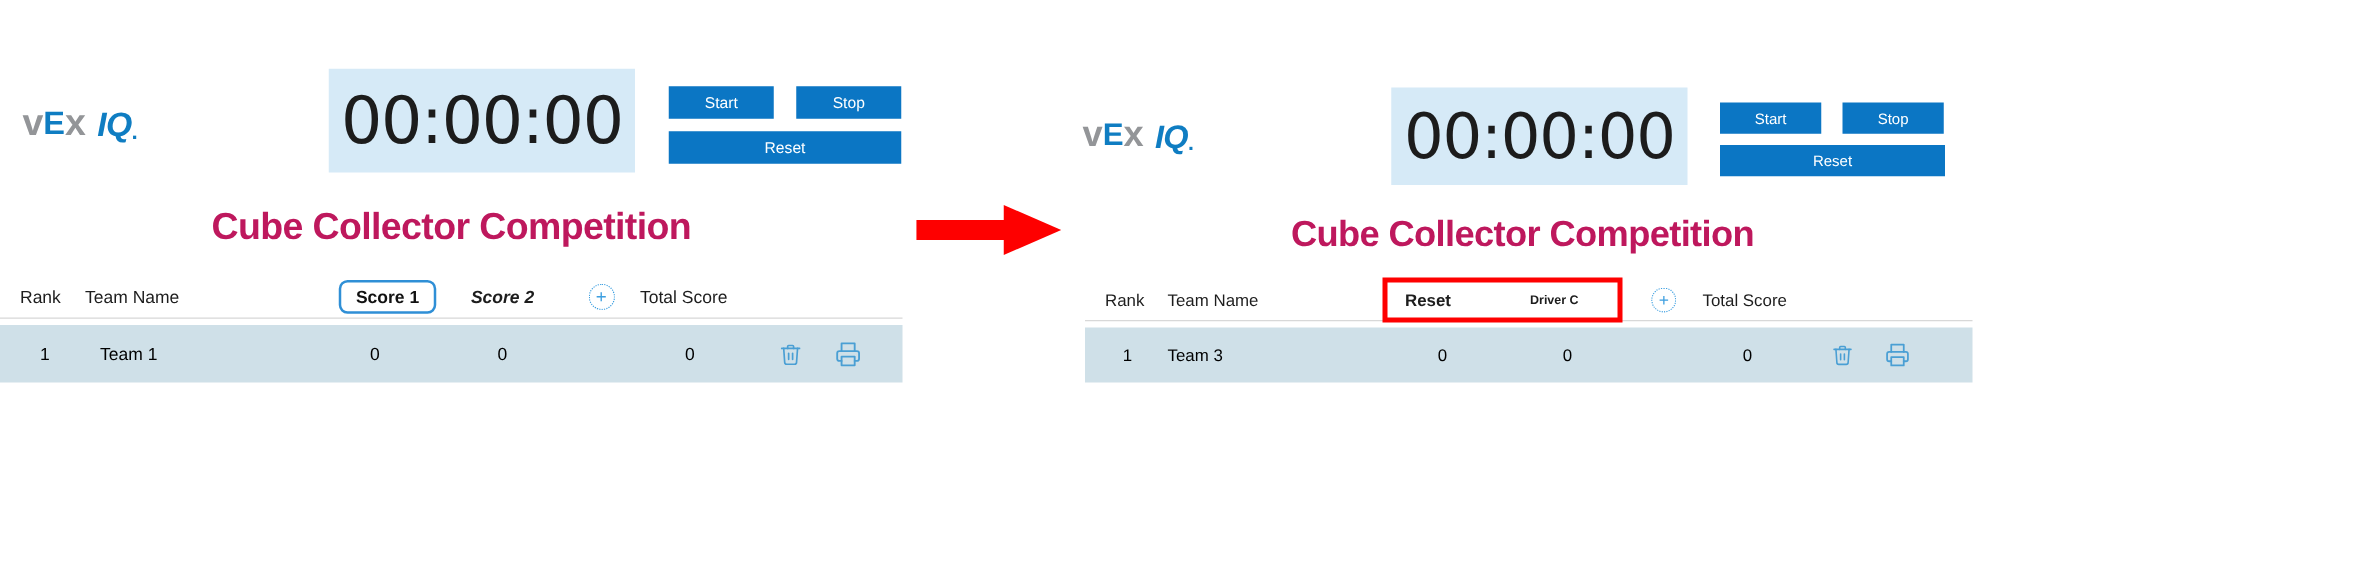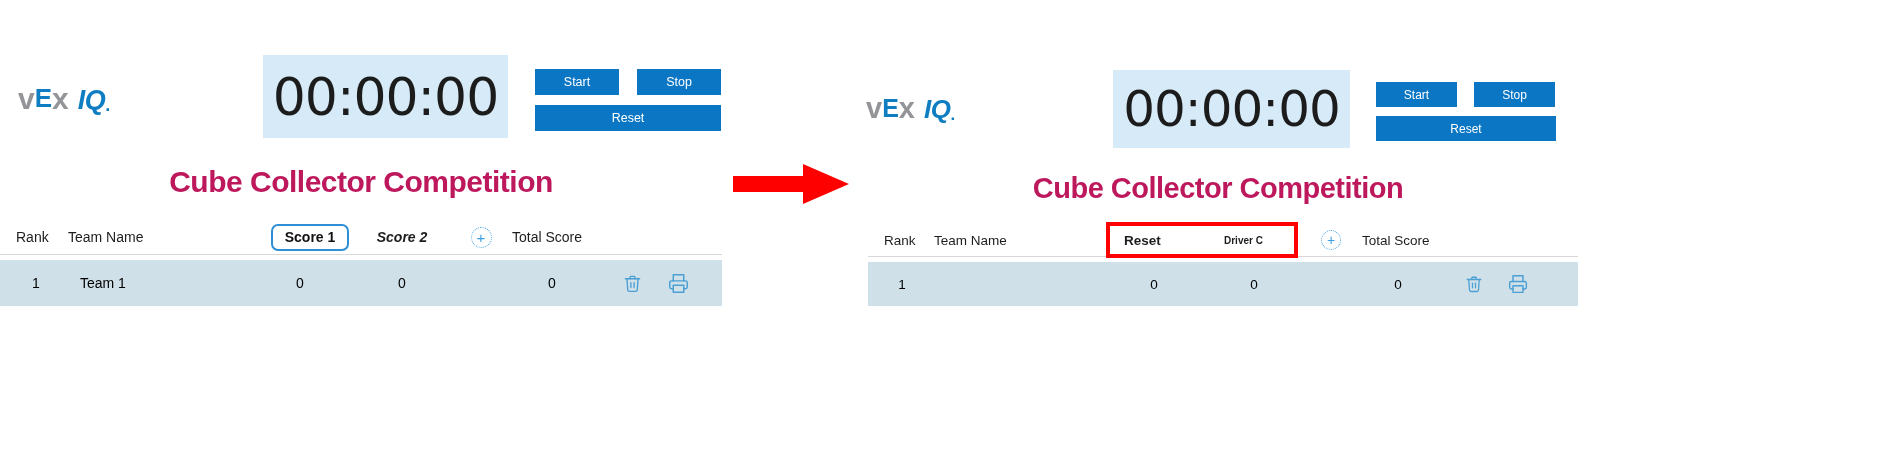--- a/index.html
+++ b/index.html
@@ -297,20 +297,21 @@
           <div class="plus-icon" style="width:20px; height:20px; font-size:14px;">+</div>
         </div>
 
         <div class="cell c-left hd-norm" style="left:494px; width:120px; font-size:13.5px;">Total Score</div>
       </div>
 
       <div class="row-divider" style="top:32px;"></div>
 
       <div class="trow" style="height:44px; margin-top:6px;">
         <div class="cell c-center" style="left:14px; width:40px; font-size:13.5px;">1</div>
+        <div class="cell c-left" style="left:66px; width:180px; font-size:13.5px;">Team 3</div>
         <div class="cell c-center" style="left:256px; width:60px; font-size:13.5px;">0</div>
         <div class="cell c-center" style="left:356px; width:60px; font-size:13.5px;">0</div>
         <div class="cell c-center" style="left:500px; width:60px; font-size:13.5px;">0</div>
 
         <div class="cell c-center icon-btn" style="left:588px; width:36px;">
           <span>
             <svg width="18" height="20" viewBox="0 0 24 24" fill="none" stroke="#4a9fd4" stroke-width="1.7" stroke-linecap="round" stroke-linejoin="round">
               <polyline points="3 6 5 6 21 6"></polyline>
               <path d="M19 6l-1 14a2 2 0 0 1-2 2H8a2 2 0 0 1-2-2L5 6"></path>
               <path d="M10 11v6"></path>

